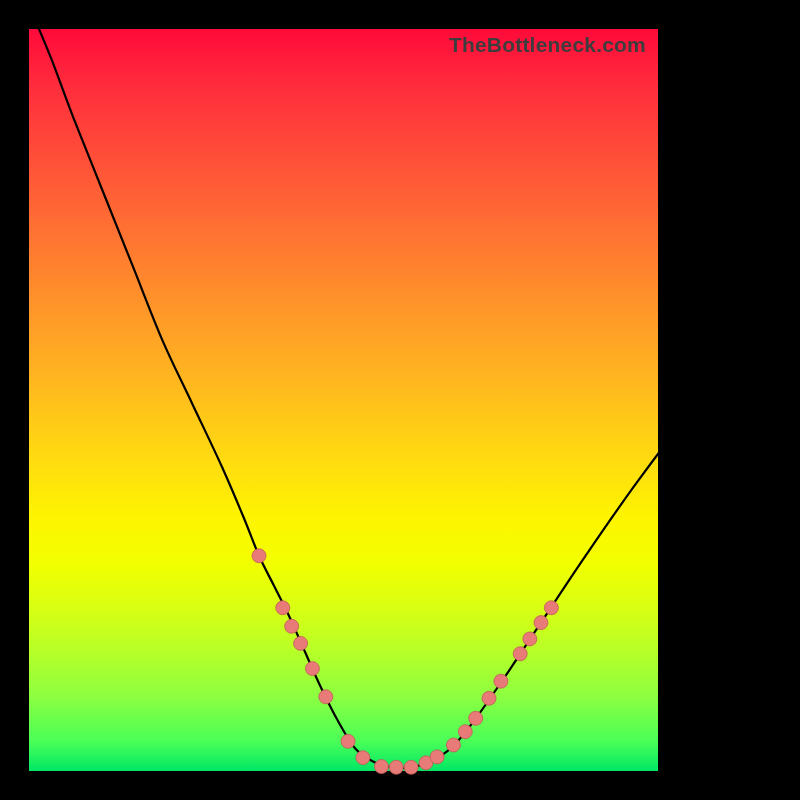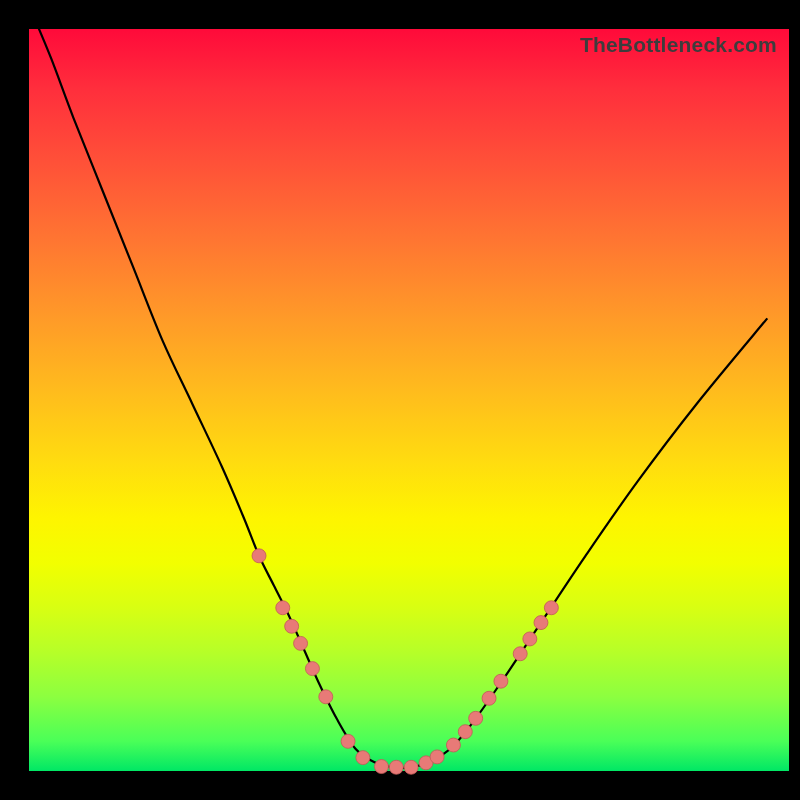--- a/index.html
+++ b/index.html
@@ -14,21 +14,21 @@
   .frame {
     position: relative;
     width: 800px;
     height: 800px;
     background: #000;
   }
   .plot-area {
     position: absolute;
     left: 29px;
     top: 29px;
-    width: 760px;
+    width: 629px;
     height: 742px;
     
     background: linear-gradient(to bottom,
       #ff0a3a 0%,
       #ff2e3c 8%,
       #ff5138 18%,
       #ff7432 28%,
       #ff9729 38%,
       #ffb91e 48%,
       #ffdb10 58%,

